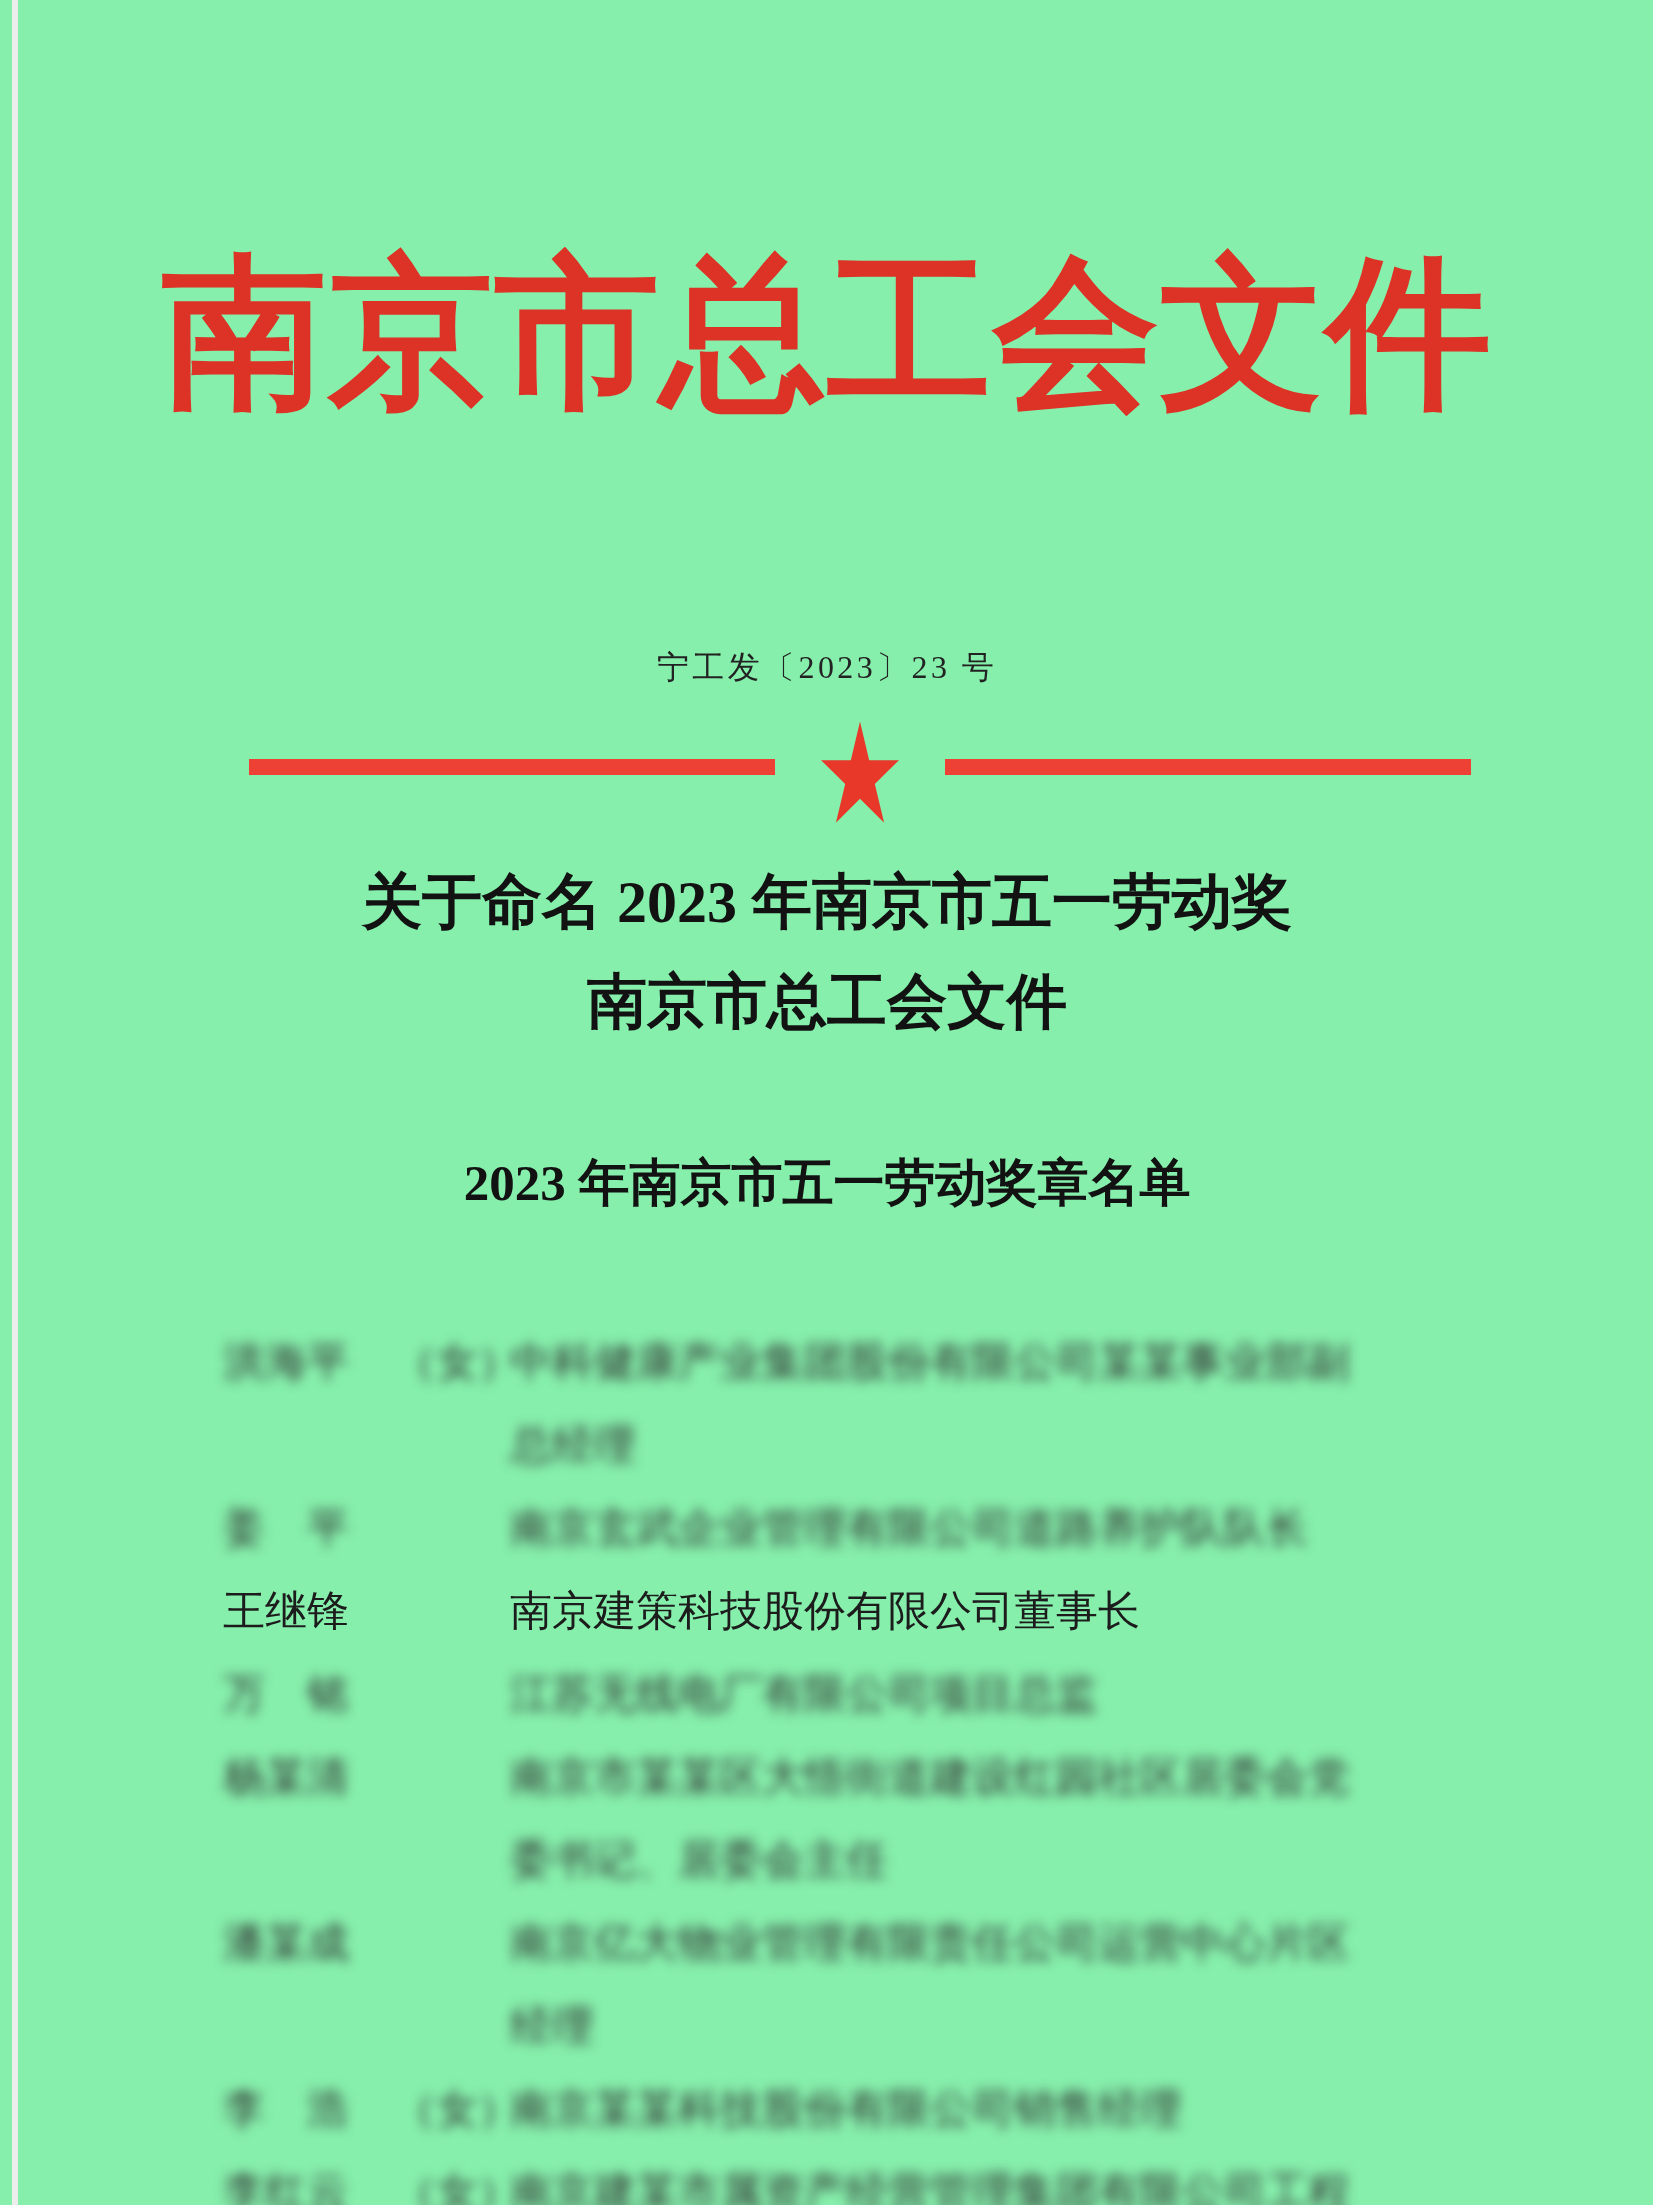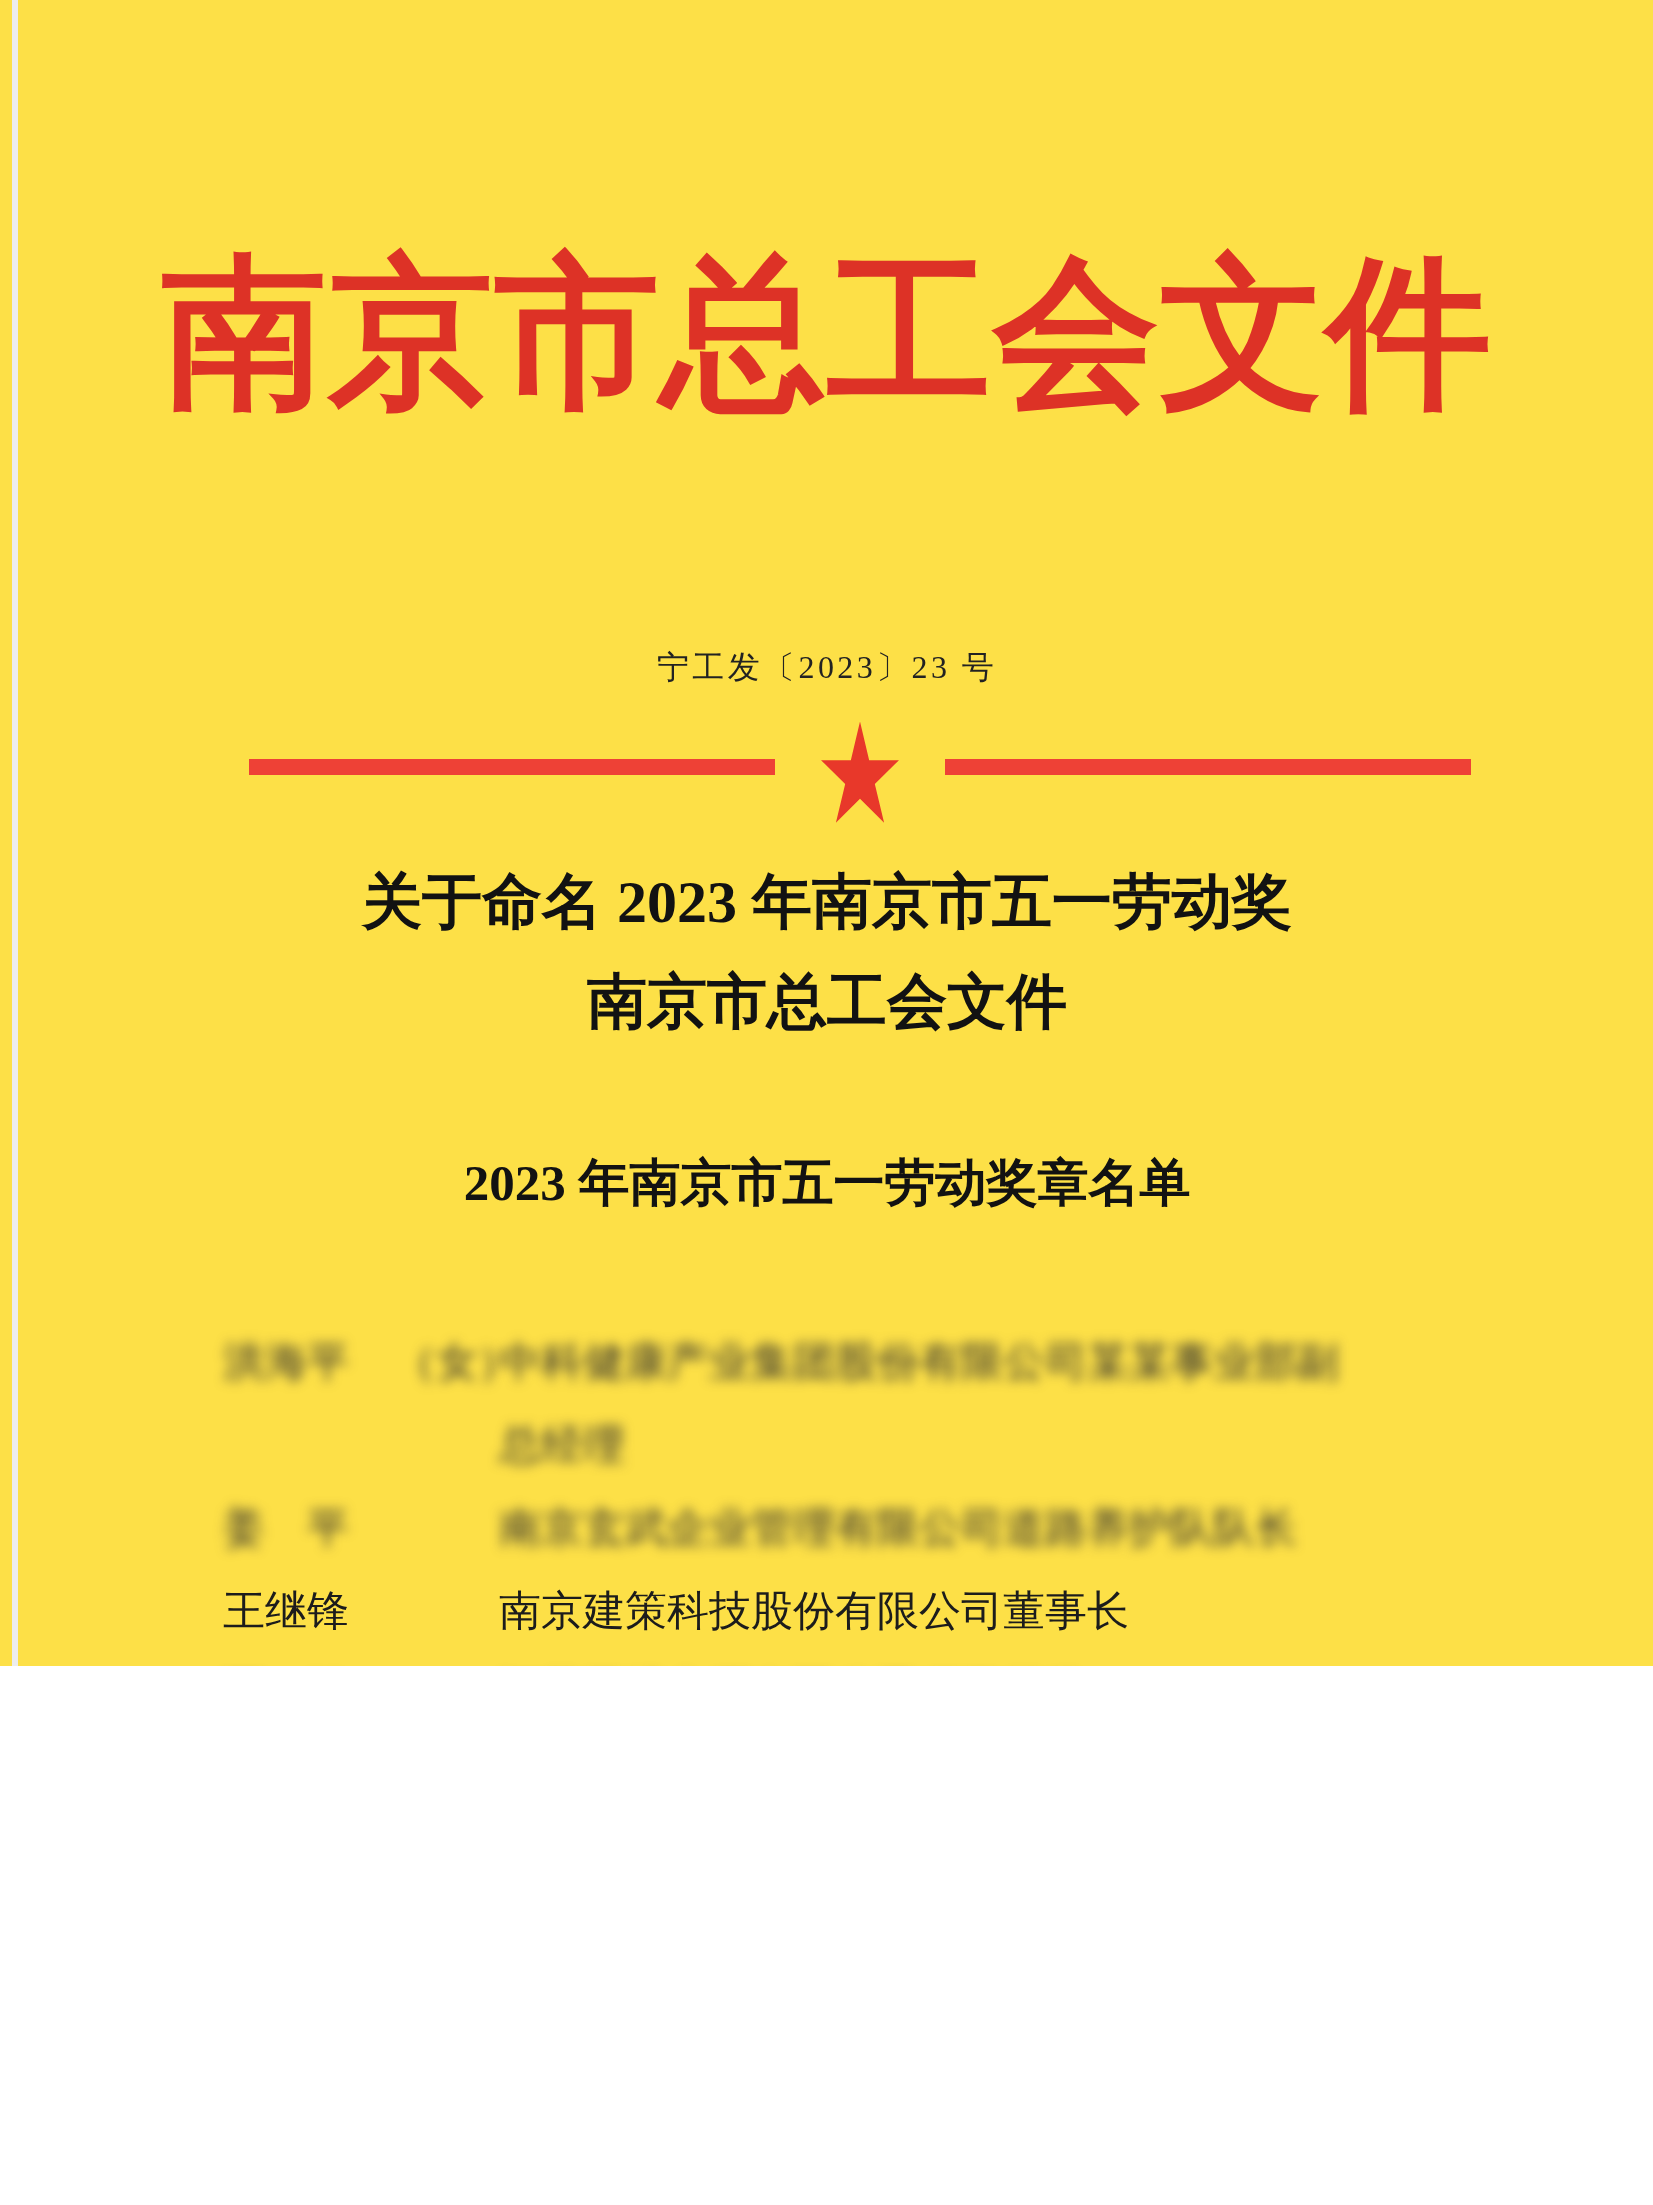--- a/index.html
+++ b/index.html
@@ -1,20 +1,20 @@
 <!DOCTYPE html>
 <html style="font-size:10.8px"><head>
 <meta charset="utf-8">
 <style>
   html,body{margin:0;padding:0;background:#ffffff;}
   .page{
     position:relative;
     width:1654px;
-    height:1666px;
-    background:#fde047;
+    height:2205px;
+    background:#86efac;
     overflow:hidden;
     font-family:"Liberation Serif", serif;
     color:#1c1c1c;
   }
   .left-edge{
     position:absolute;left:12px;top:0;width:6px;height:100%;
     background:#ededed;
   }
   .banner{
     position:absolute;top:230px;left:0;width:100%;
@@ -74,21 +74,21 @@
     padding-left:223px;
     padding-right:75px;
     align-items:start;
   }
   .cell-name{
     font-size:42px;line-height:83px;white-space:pre;
   }
   .cell-gender{
     font-size:42px;line-height:83px;padding-left:43px;white-space:nowrap;
   }
-  .cell-desc{font-size:42px;}
+  .cell-desc{font-size:42px;margin-left:11px;}
   .cell-desc .dline{
     line-height:83px;white-space:nowrap;
   }
   .blurred .cell-name,
   .blurred .cell-gender,
   .blurred .cell-desc{
     filter:blur(6px);
     color:#2e2e2e;
   }
 </style>

